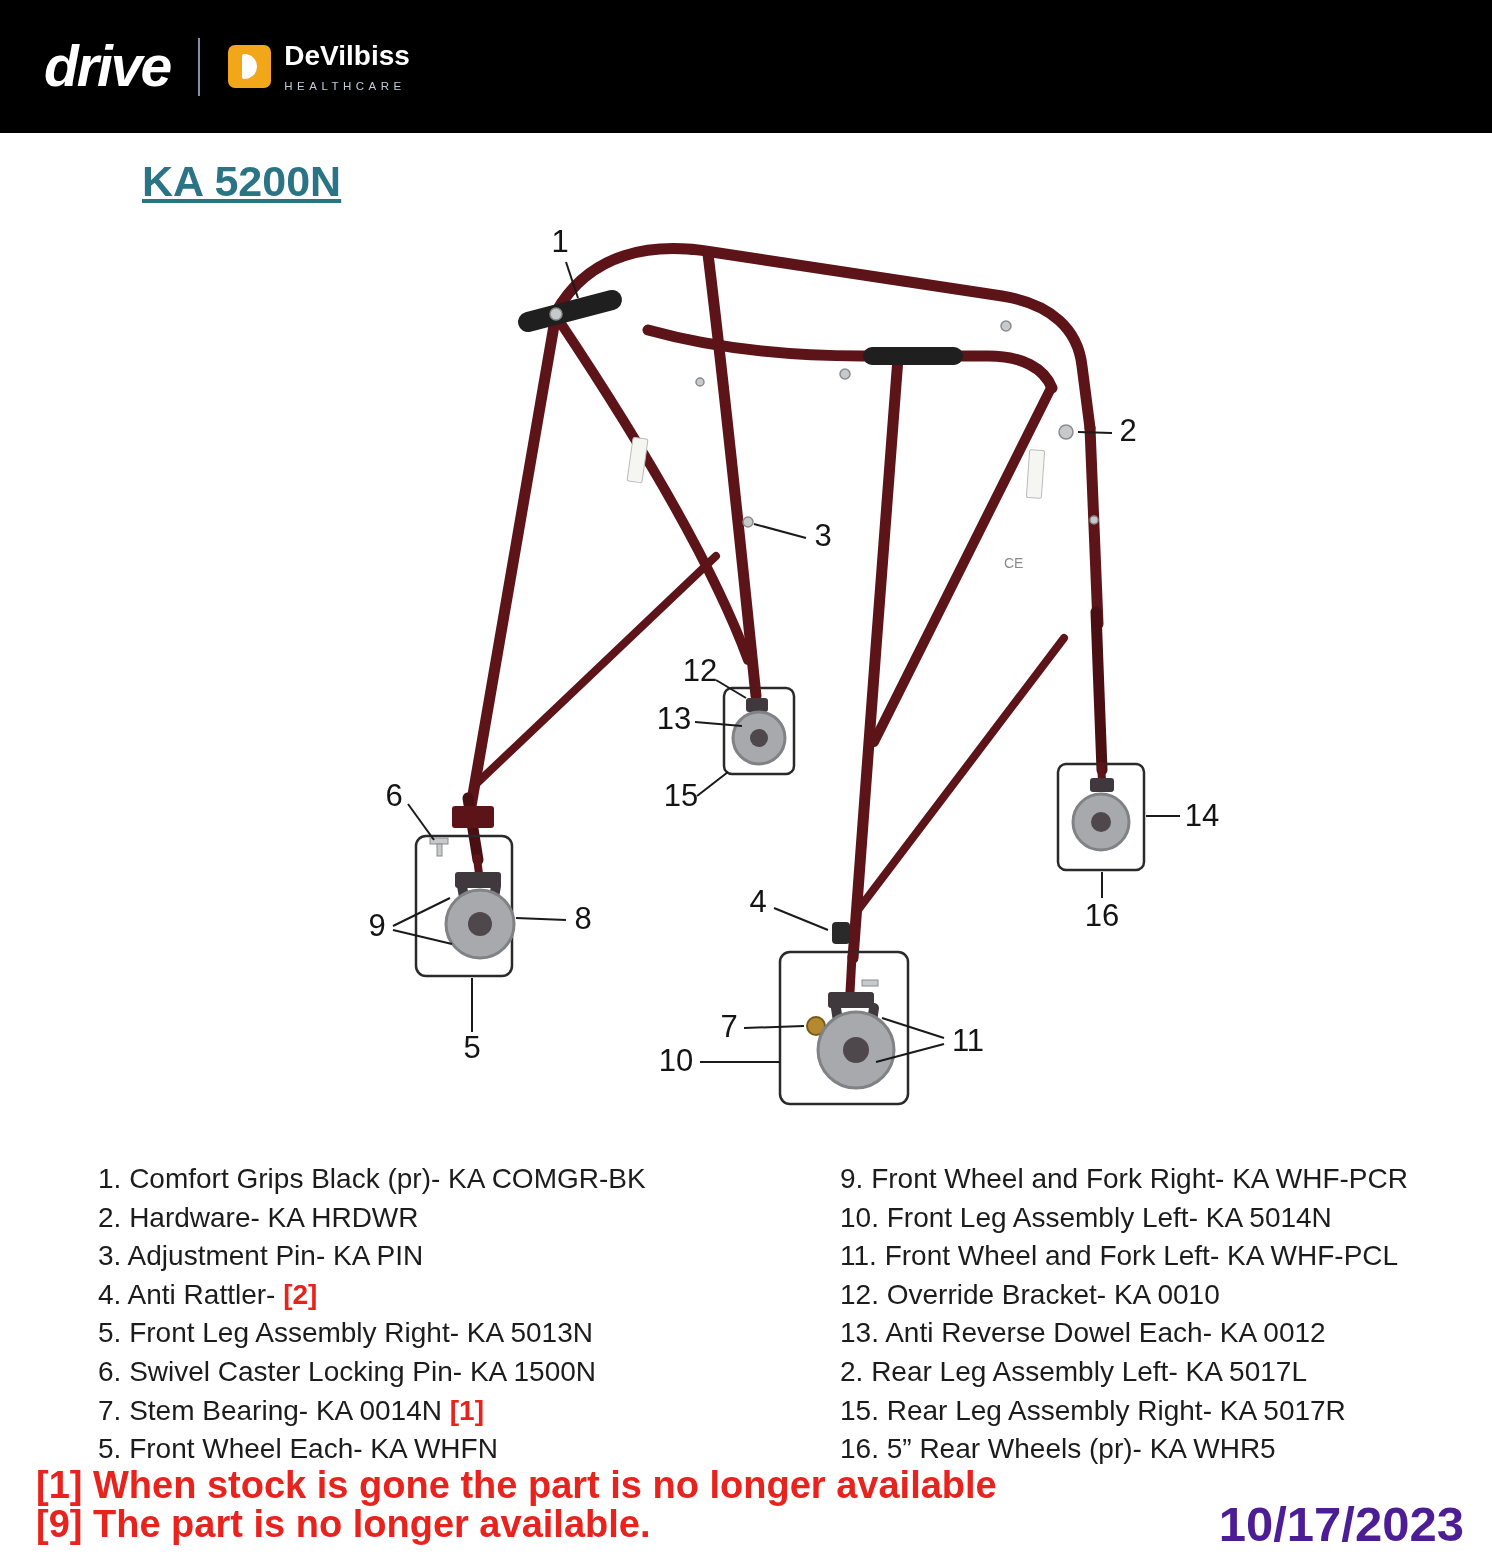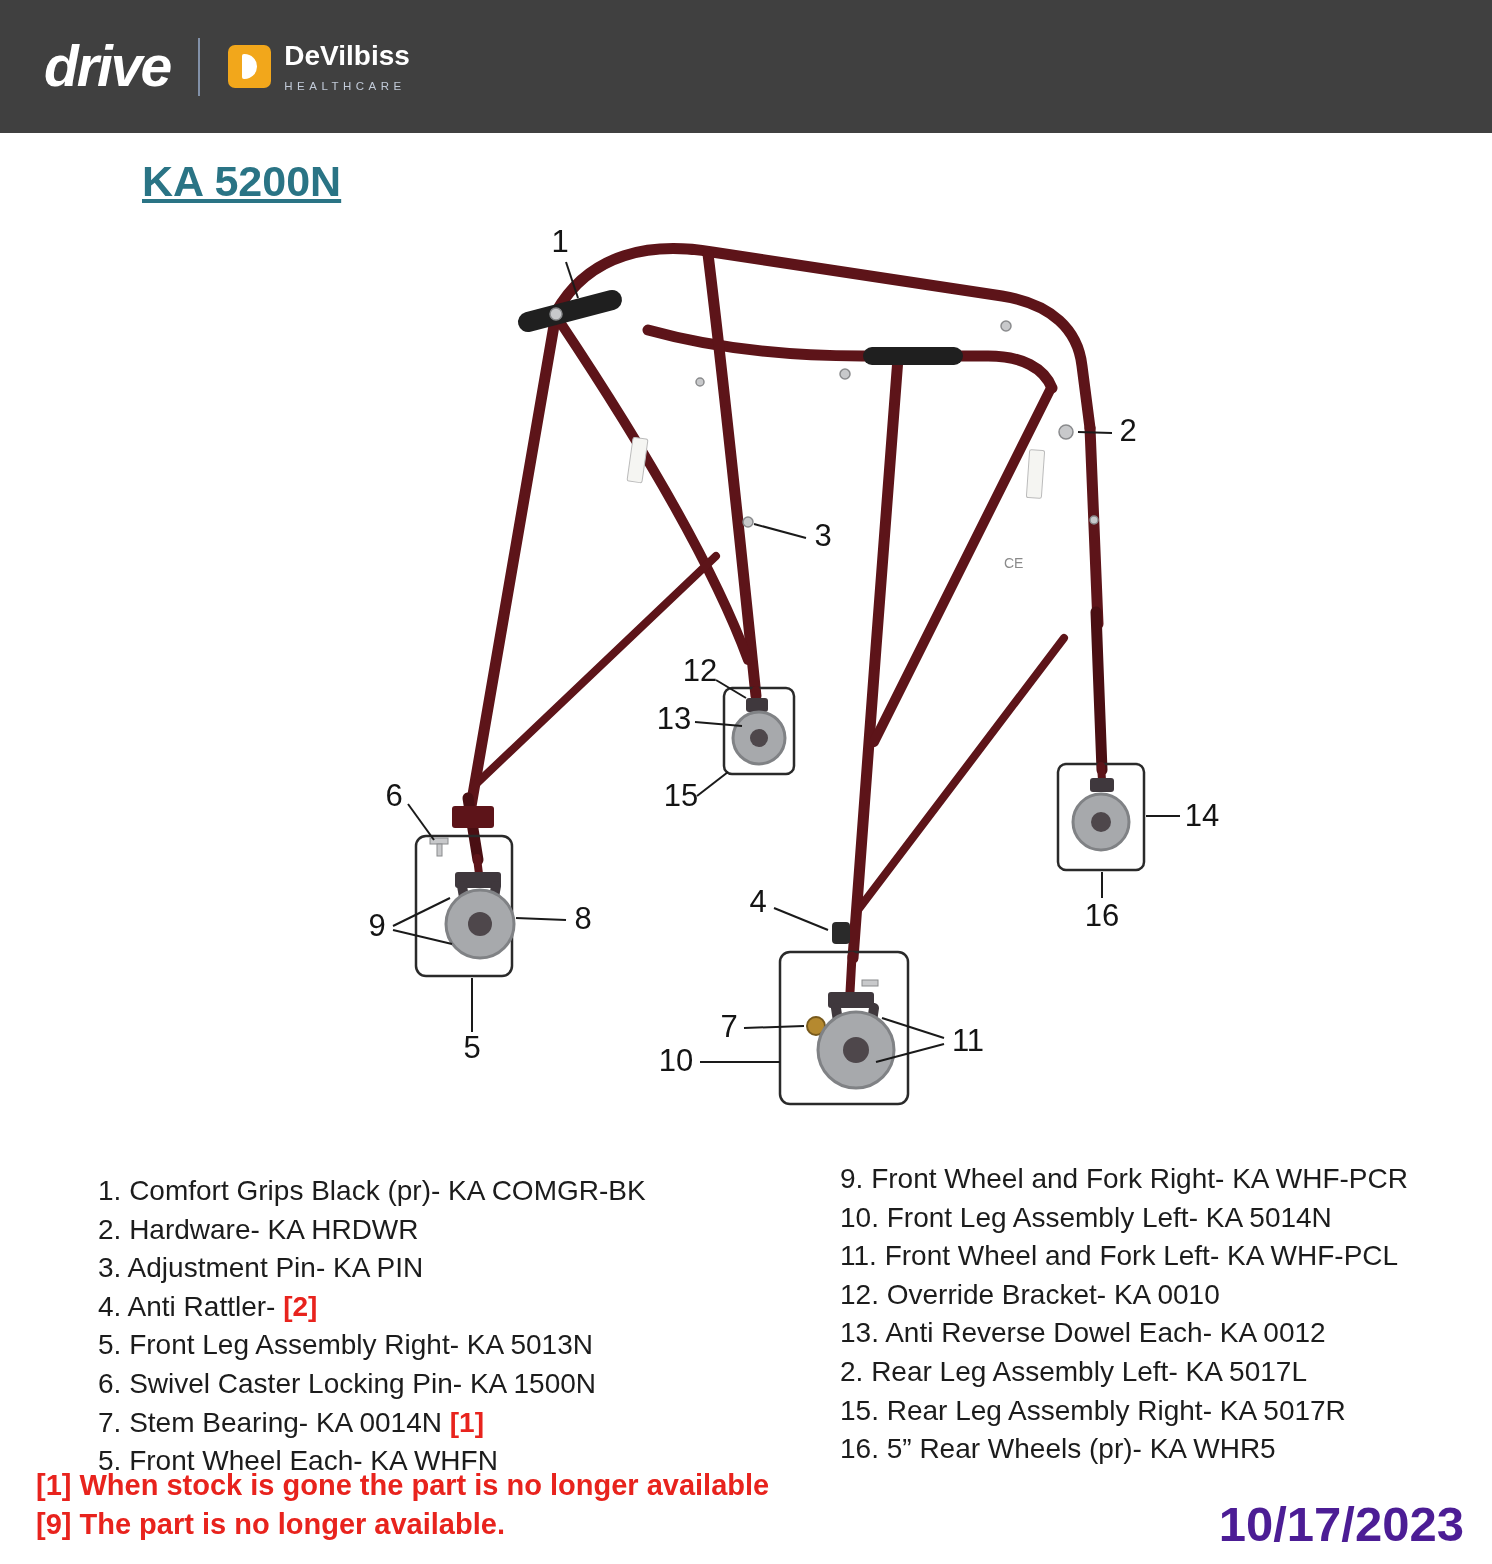--- a/index.html
+++ b/index.html
@@ -1,20 +1,20 @@
 <!DOCTYPE html>
 <html><head>
 <meta charset="utf-8">
 <style>
   html,body{margin:0;padding:0;background:#ffffff;}
   .page{position:relative;width:1492px;height:1564px;background:#ffffff;
         font-family:"Liberation Sans",sans-serif;overflow:hidden;}
 
   
-  .brand-bar{position:absolute;top:0;left:0;width:100%;height:133px;background:#404040;
+  .brand-bar{position:absolute;top:0;left:0;width:100%;height:133px;background:#000000;
              display:flex;align-items:center;box-sizing:border-box;padding-left:44px;}
   .drive-logo{color:#ffffff;font-size:57px;font-weight:bold;font-style:italic;
               letter-spacing:-2px;line-height:1;padding-right:28px;}
   .logo-divider{width:2px;height:58px;background:#8291a8;margin-right:28px;}
   .devilbiss{display:flex;align-items:center;gap:13px;}
   .dv-icon{width:43px;height:43px;border-radius:7px;background:#F2A71B;
            display:flex;align-items:center;justify-content:center;}
   .dv-d{width:15px;height:25px;background:#ffffff;border-radius:2px 13px 13px 2px;}
   .dv-name{color:#ffffff;font-size:28px;font-weight:bold;line-height:1.05;}
   .dv-sub{color:#c2cbd9;font-size:11.5px;letter-spacing:4.5px;margin-top:9px;}
@@ -25,26 +25,26 @@
   
   .diagram{position:absolute;left:330px;top:215px;width:940px;height:930px;}
   svg text.co{font-size:31px;fill:#141414;text-anchor:middle;}
   svg .leader{stroke:#1a1a1a;stroke-width:2;fill:none;}
   svg .pbox{fill:none;stroke:#2a2a2a;stroke-width:2.5;}
 
   
   .parts-col{position:absolute;top:1160px;margin:0;padding:0;list-style:none;
              font-size:28px;color:#1c1c1c;}
   .parts-col li{height:38.6px;line-height:38.6px;white-space:pre;}
-  .col-left{left:98px;margin-top:12px;}
+  .col-left{left:98px;}
   .col-right{left:840px;}
   .note{color:#E8231D;font-weight:bold;}
 
   
-  .footnotes{position:absolute;left:36px;top:1466px;font-size:29px;font-weight:bold;
+  .footnotes{position:absolute;left:36px;top:1466px;font-size:38px;font-weight:bold;
              color:#E8231D;line-height:39px;}
   .doc-date{position:absolute;right:28px;bottom:12px;font-size:49px;font-weight:bold;color:#4c1d95;}
 </style>
 </head>
 <body>
 
 <div class="page">
 
   <header class="brand-bar">
     <div class="drive-logo">drive</div>

